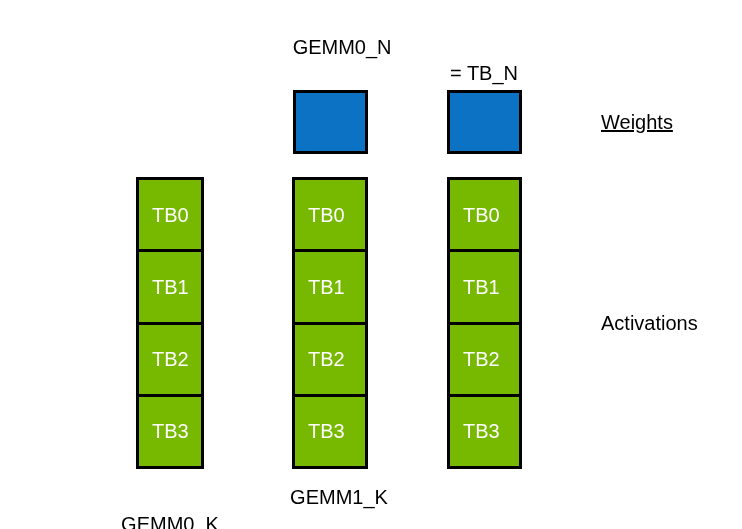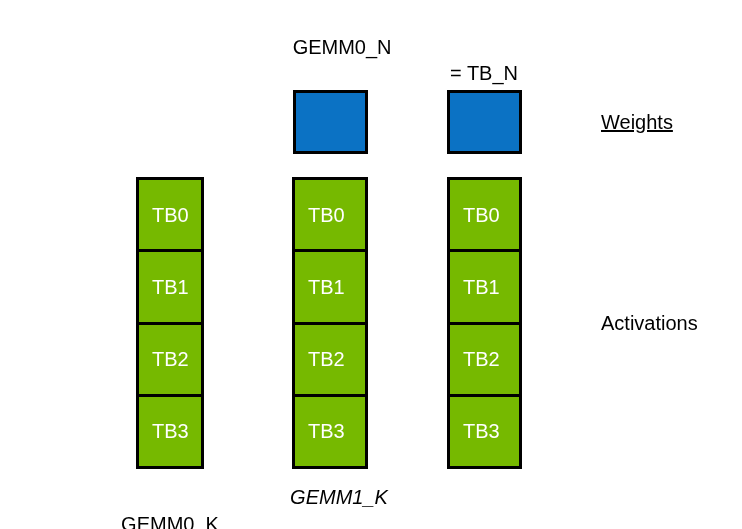--- a/index.html
+++ b/index.html
@@ -144,15 +144,15 @@
     <div class="activation-cell">
       <span class="cell-text">TB2</span>
     </div>
     <div class="activation-cell">
       <span class="cell-text">TB3</span>
     </div>
   </div>
 
   <div class="label center" style="left:95px; top:512px; width:150px;text-align:center;">GEMM0_K</div>
 
-  <div class="label center" style="left:264px; top:485px; width:150px;font-style:italic;">GEMM1_K</div>
+  <div class="label center" style="left:264px; top:485px; width:150px;">GEMM1_K</div>
 
 </div>
 
 </body></html>

